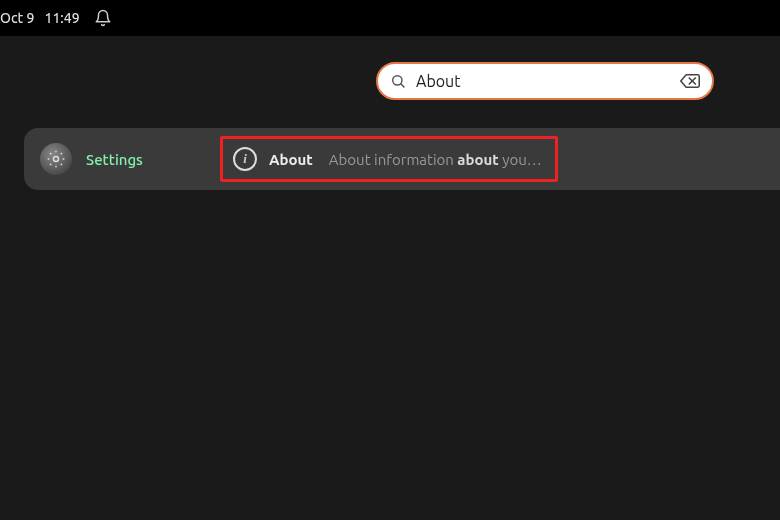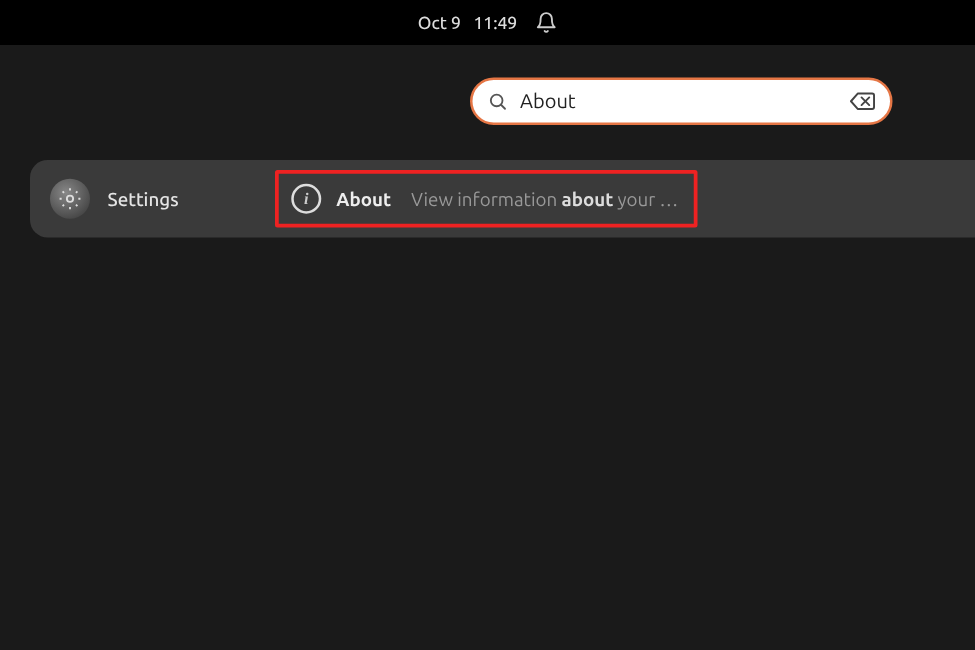--- a/index.html
+++ b/index.html
@@ -10,21 +10,21 @@
       font-family: Ubuntu, "Segoe UI", sans-serif;
       color: #e0e0e0;
       overflow: hidden;
       position: relative;
     }
     .topbar {
       height: 36px;
       background: #000;
       display: flex;
       align-items: center;
-      justify-content: center;
+      justify-content: flex-start;
       position: relative;
       font-size: 14px;
       font-weight: 500;
     }
     .topbar .datetime {
       color: #ddd;
       display: flex;
       gap: 10px;
     }
     .topbar .notif-wrap {
@@ -83,21 +83,21 @@
       display: flex;
       align-items: center;
       justify-content: center;
       flex-shrink: 0;
     }
     .app-icon svg { display: block; }
     .app-label {
       margin-left: 14px;
       font-size: 15px;
       font-weight: 500;
-      color: #e5e5e5;
+      color: #86efac;
     }
     .highlighted {
       position: absolute;
       left: 196px;
       top: 8px;
       bottom: 8px;
       width: 338px;
       border: 3px solid #e22;
       display: flex;
       align-items: center;
@@ -183,16 +183,16 @@
     </svg>
   </div>
   <div class="app-label">Settings</div>
 
   <div class="highlighted">
     <div class="info-icon">
         <span>i</span>
       </div>
     <span class="result-title">About</span>
     <span class="result-desc">
-      <span>View information </span><b>about</b><span> your syst…</span>
+      <span>About information </span><b>about</b><span> your syst…</span>
     </span>
   </div>
 </div>
 
 </body></html>

